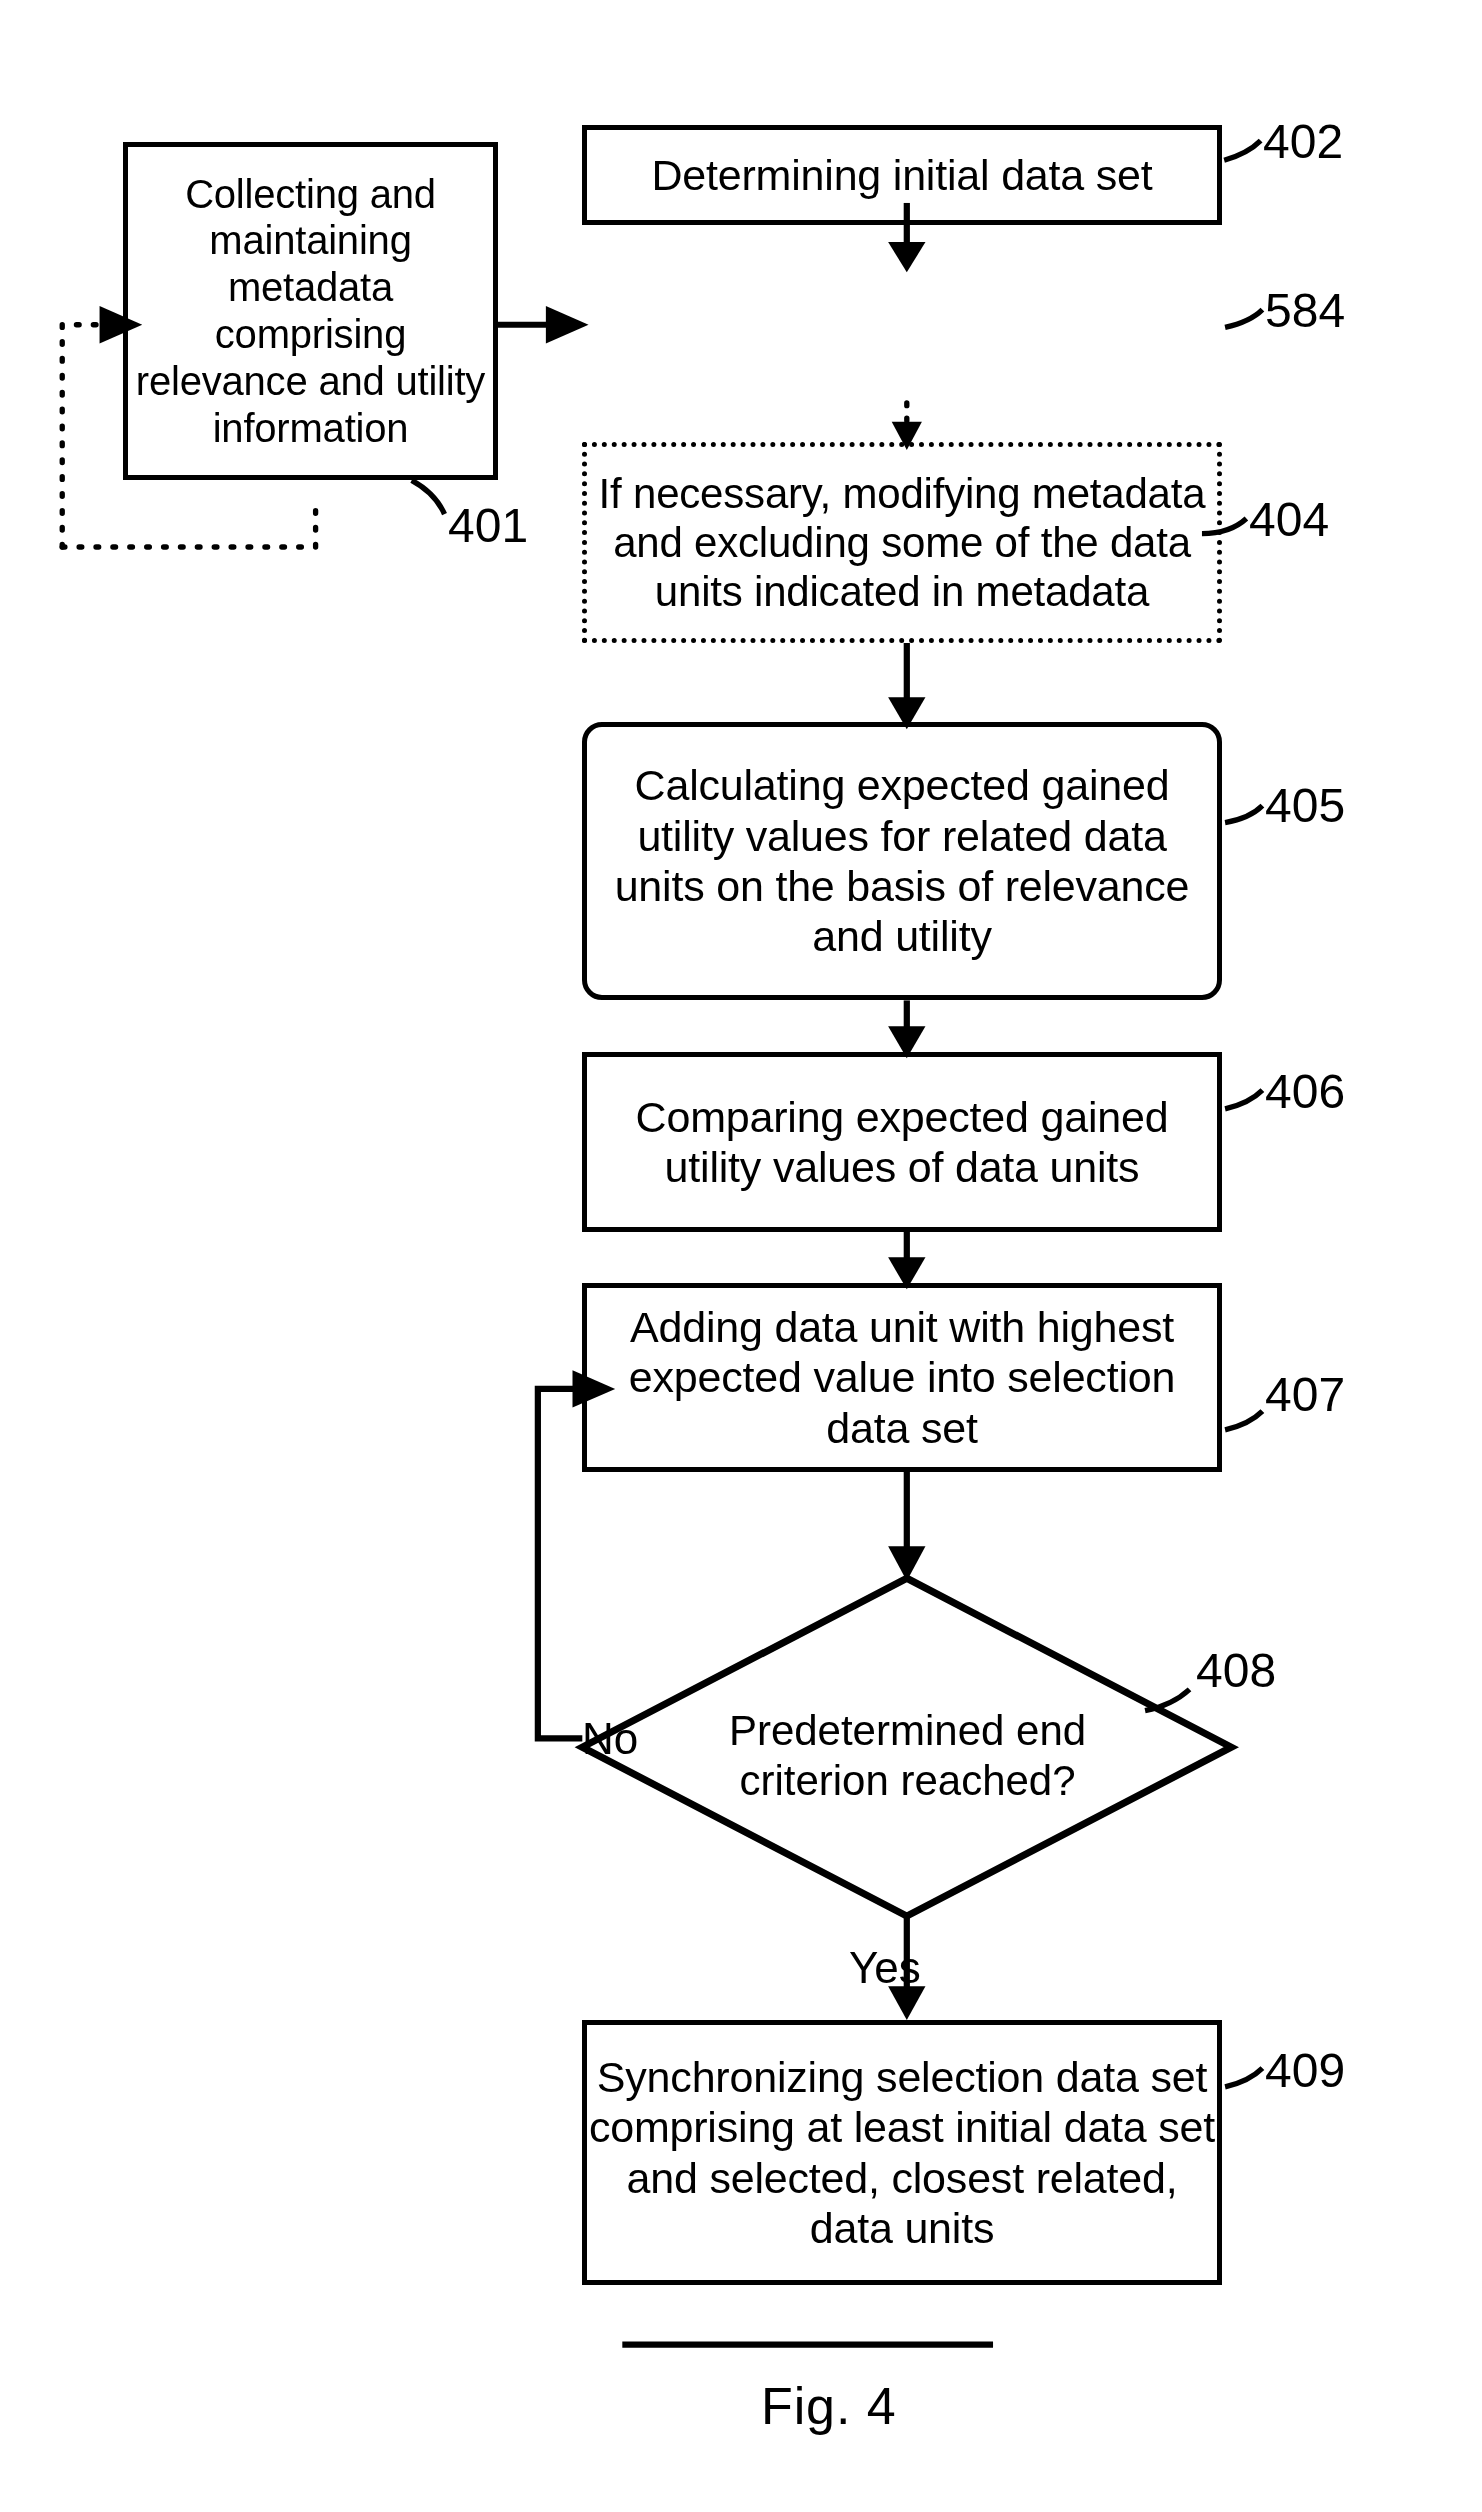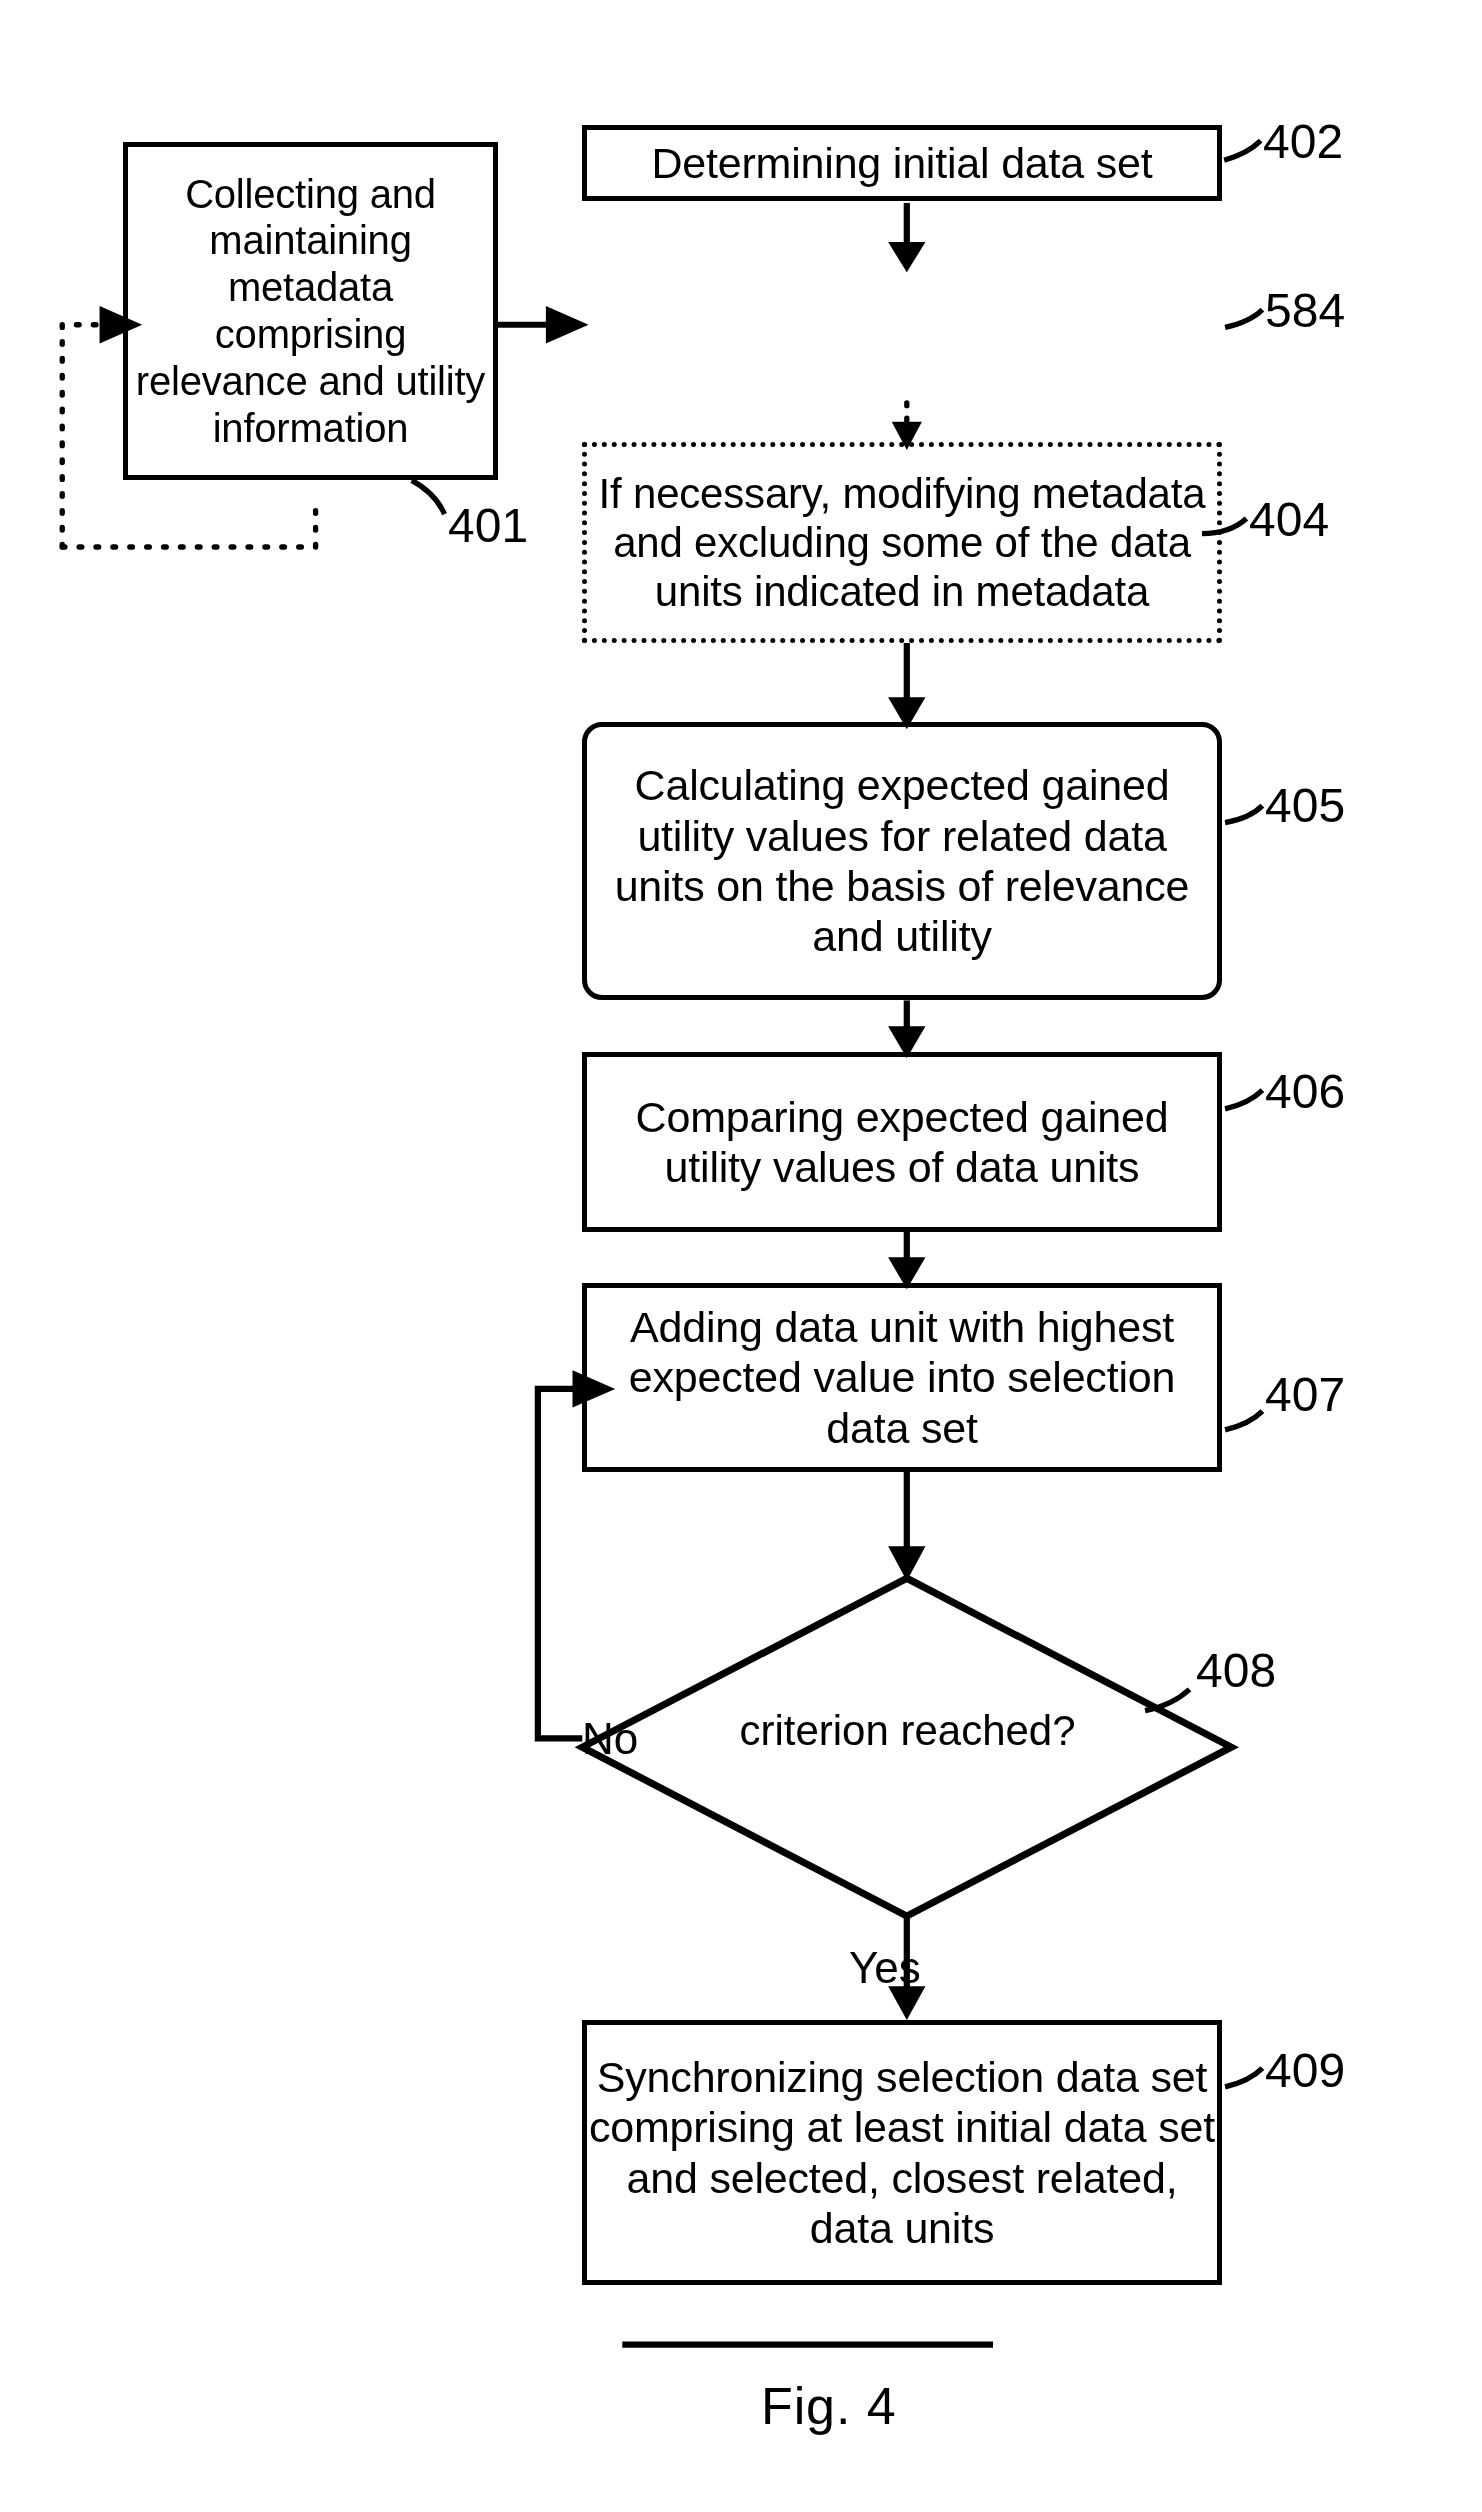--- a/index.html
+++ b/index.html
@@ -154,21 +154,21 @@
     </g>
 
     <line x1="700" y1="2637" x2="1117" y2="2637" stroke="#000" stroke-width="7"></line>
   </svg>
 
   <div class="node proc" style="left:123px; top:142px; width:375px; height:338px; font-size:40px;">
     <span class="txt">Collecting and maintaining metadata comprising relevance and utility information</span>
   </div>
   <div class="ref" style="left:448px; top:498px;">401</div>
 
-  <div class="node proc" style="left:582px; top:125px; width:640px; height:76px; font-size:43px;justify-content:center;">
+  <div class="node proc" style="left:582px; top:125px; width:640px; height:100px; font-size:43px;justify-content:center;">
     <span class="txt">Determining initial data set</span>
   </div>
   <div class="ref" style="left:1263px; top:114px;text-align:center;">402</div>
 
   <div class="ref" style="left:1265px; top:283px;">584</div>
 
   <div class="node proc-dotted" style="left:582px; top:442px; width:640px; height:201px; font-size:42px;">
     <span class="txt">If necessary, modifying metadata and excluding some of the data units indicated in metadata</span>
   </div>
   <div class="ref" style="left:1249px; top:492px;">404</div>
@@ -182,20 +182,21 @@
     <span class="txt">Comparing expected gained utility values of data units</span>
   </div>
   <div class="ref" style="left:1265px; top:1064px;">406</div>
 
   <div class="node proc" style="left:582px; top:1283px; width:640px; height:189px; font-size:43px;">
     <span class="txt">Adding data unit with highest expected value into selection data set</span>
   </div>
   <div class="ref" style="left:1265px; top:1367px;">407</div>
 
   <div class="diamond-label" style="left:623px; top:1706px; width:569px;">
+    <div>Predetermined end</div>
     <div>criterion reached?</div>
   </div>
   <div class="ref" style="left:1196px; top:1643px;">408</div>
   <div class="edge-label" style="left:582px; top:1714px;">No</div>
   <div class="edge-label" style="left:849px; top:1943px;">Yes</div>
 
   <div class="node proc" style="left:582px; top:2020px; width:640px; height:265px; font-size:43px;">
     <span class="txt">Synchronizing selection data set comprising at least initial data set and selected, closest related, data units</span>
   </div>
   <div class="ref" style="left:1265px; top:2043px;">409</div>

